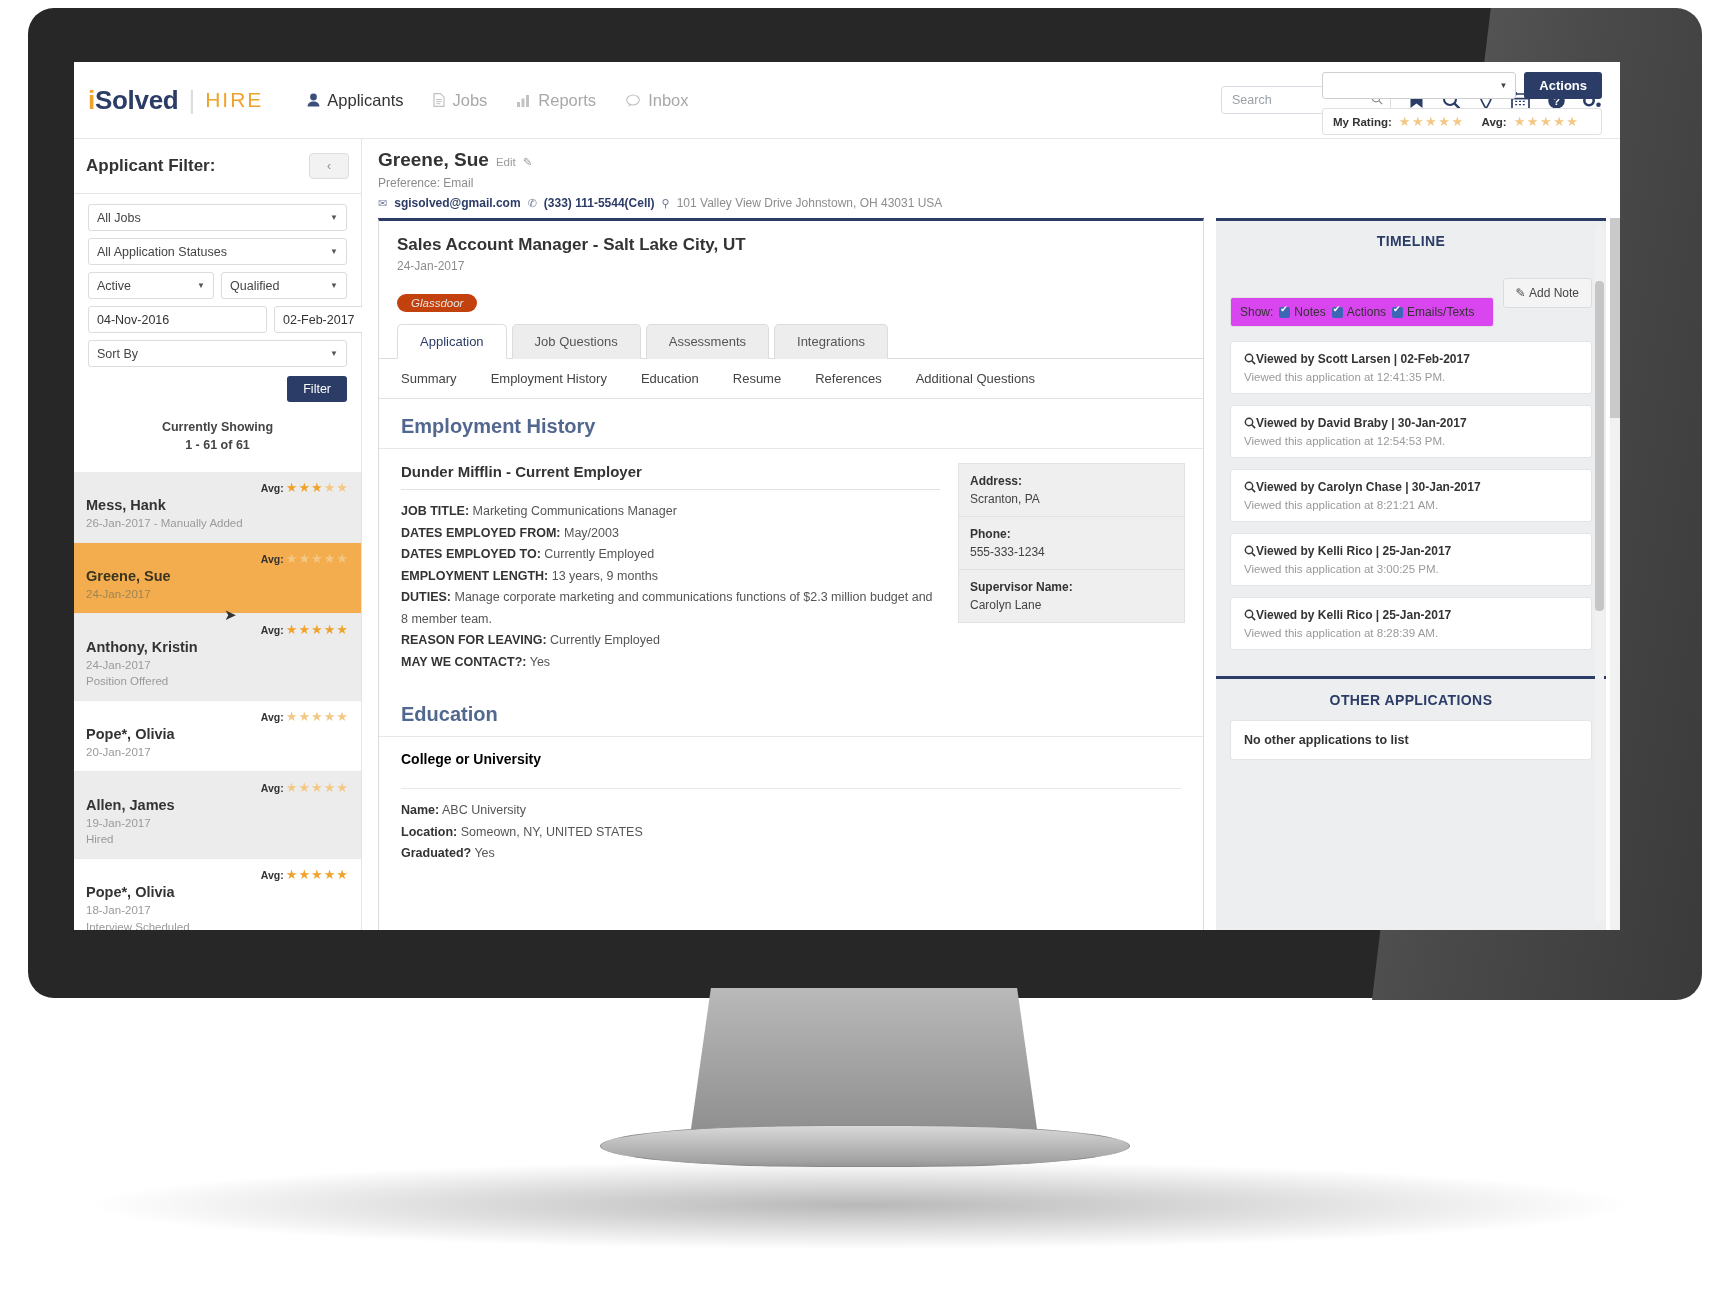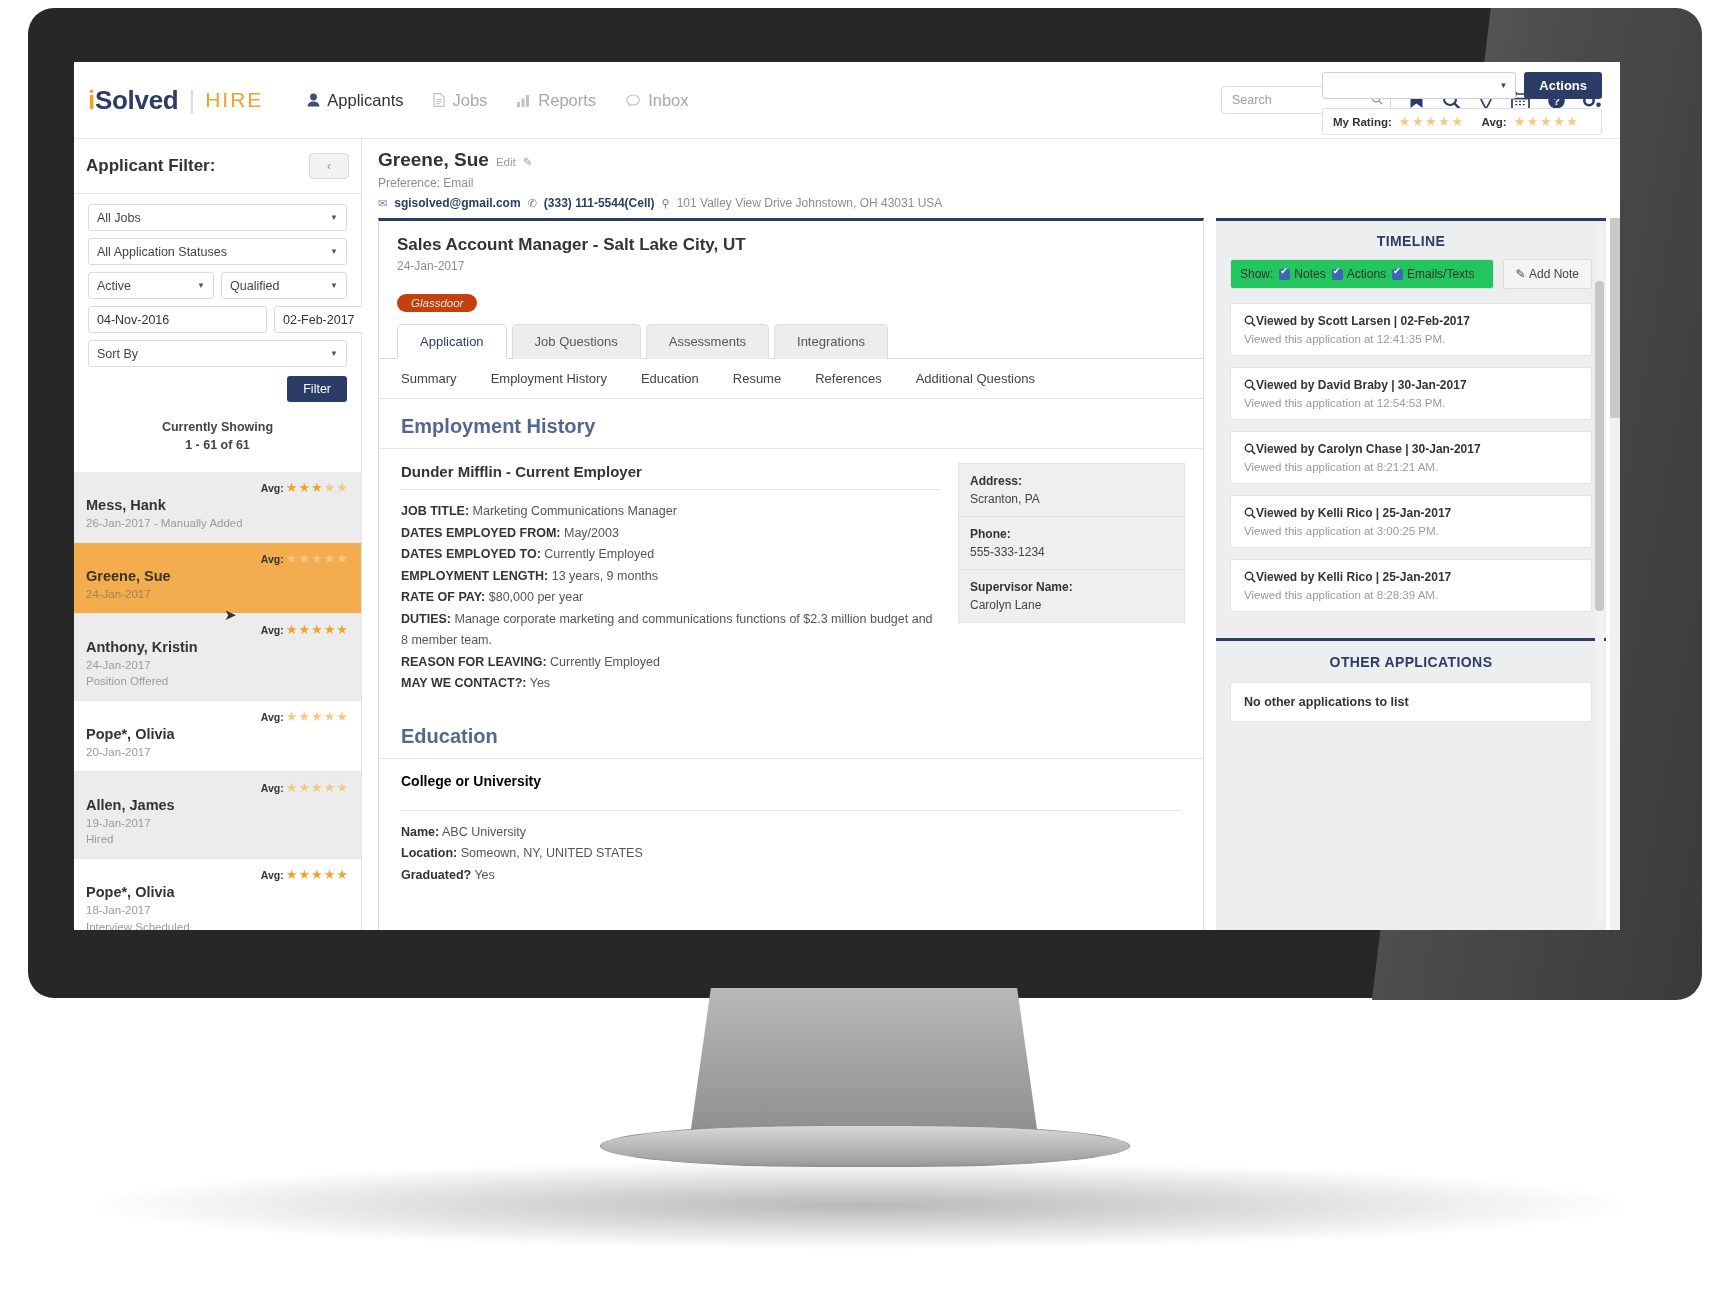--- a/index.html
+++ b/index.html
@@ -169,22 +169,22 @@
   .fld b{ color:#333; }
   .ehside{ width:245px; padding-right:18px; }
   .sidecell{ background:#efefef; border:1px solid #e2e2e2; border-bottom:none; padding:8px 11px; font-size:12px; color:#444; line-height:1.5;}
   .sidecell:last-child{ border-bottom:1px solid #e2e2e2; }
   .sidecell b{ color:#333; display:block; }
   .edu-sub{ font-size:14px; font-weight:bold; color:#000000; margin:14px 22px 0; padding-bottom:21px; border-bottom:1px solid #e7e7e7;}
   .edu-fields{ padding:11px 22px 0; }
 
   .tl-title{ text-align:center; font-size:14px; font-weight:bold; color:#2b3c66; padding:12px 0 10px; letter-spacing:.4px;}
   .tl-ctrl{ display:flex; gap:9px; padding:0 14px 14px; align-items:center;}
-  .showbox{ flex:1; background:#22c55e; border:1px solid #e0e0e0; border-radius:3px; padding:7px 9px; font-size:12px; color:#333;
-    display:flex; align-items:flex-end; gap:6px; flex-wrap:nowrap;}
+  .showbox{ flex:1; background:#d946ef; border:1px solid #e0e0e0; border-radius:3px; padding:7px 9px; font-size:12px; color:#333;
+    display:flex; align-items:flex-end; gap:6px; flex-wrap:nowrap;margin-top:38px;}
   .cb{ width:11px; height:11px; background:#3c67b5; border-radius:2px; position:relative; display:inline-block; flex:0 0 auto;}
   .cb:after{ content:"✔"; position:absolute; left:1px; top:-3px; color:#fff; font-size:9px; }
   .addnote{ background:#f4f4f4; border:1px solid #dcdcdc; border-radius:3px; font-size:12px; color:#444;
     padding:7px 12px; cursor:pointer; white-space:nowrap;}
   .tlitem{ background:#fff; border:1px solid #e4e4e4; border-radius:3px; margin:0 14px 11px; padding:10px 13px; }
   .tlhead{ font-size:12px; font-weight:bold; color:#333; display:flex; align-items:center; }
   .tlhead .mg{ color:#444; font-size:12px; }
   .tlsub{ font-size:11.5px; color:#9a9a9a; margin-top:5px; }
   .viewall{ background:#fff; border:1px solid #e4e4e4; border-radius:3px; margin:2px 14px 0; padding:9px;
     text-align:center; font-size:12.5px; color:#333; cursor:pointer;}
@@ -445,21 +445,20 @@
 
             <div class="sectionhead">Employment History</div>
             <div class="ehwrap">
               <div class="ehmain">
                 <div class="emp-title">Dunder Mifflin - Current Employer</div>
                 <div class="fields" id="emp-fields">
                     <div class="fld"><b>JOB TITLE:</b> <span>Marketing Communications Manager</span></div>
                     <div class="fld"><b>DATES EMPLOYED FROM:</b> <span>May/2003</span></div>
                     <div class="fld"><b>DATES EMPLOYED TO:</b> <span>Currently Employed</span></div>
                     <div class="fld"><b>EMPLOYMENT LENGTH:</b> <span>13 years, 9 months</span></div>
-                    <div class="fld"><b>RATE OF PAY:</b> <span>$80,000 per year</span></div>
                     <div class="fld"><b>DUTIES:</b> <span>Manage corporate marketing and communications functions of $2.3 million budget and 8 member team.</span></div>
                     <div class="fld"><b>REASON FOR LEAVING:</b> <span>Currently Employed</span></div>
                     <div class="fld"><b>MAY WE CONTACT?:</b> <span>Yes</span></div>
                   </div>
               </div>
               <div class="ehside" id="emp-side">
                   <div class="sidecell"><b>Address:</b><span>Scranton, PA</span></div>
                   <div class="sidecell"><b>Phone:</b><span>555-333-1234</span></div>
                   <div class="sidecell"><b>Supervisor Name:</b><span>Carolyn Lane</span></div>
                 </div>

